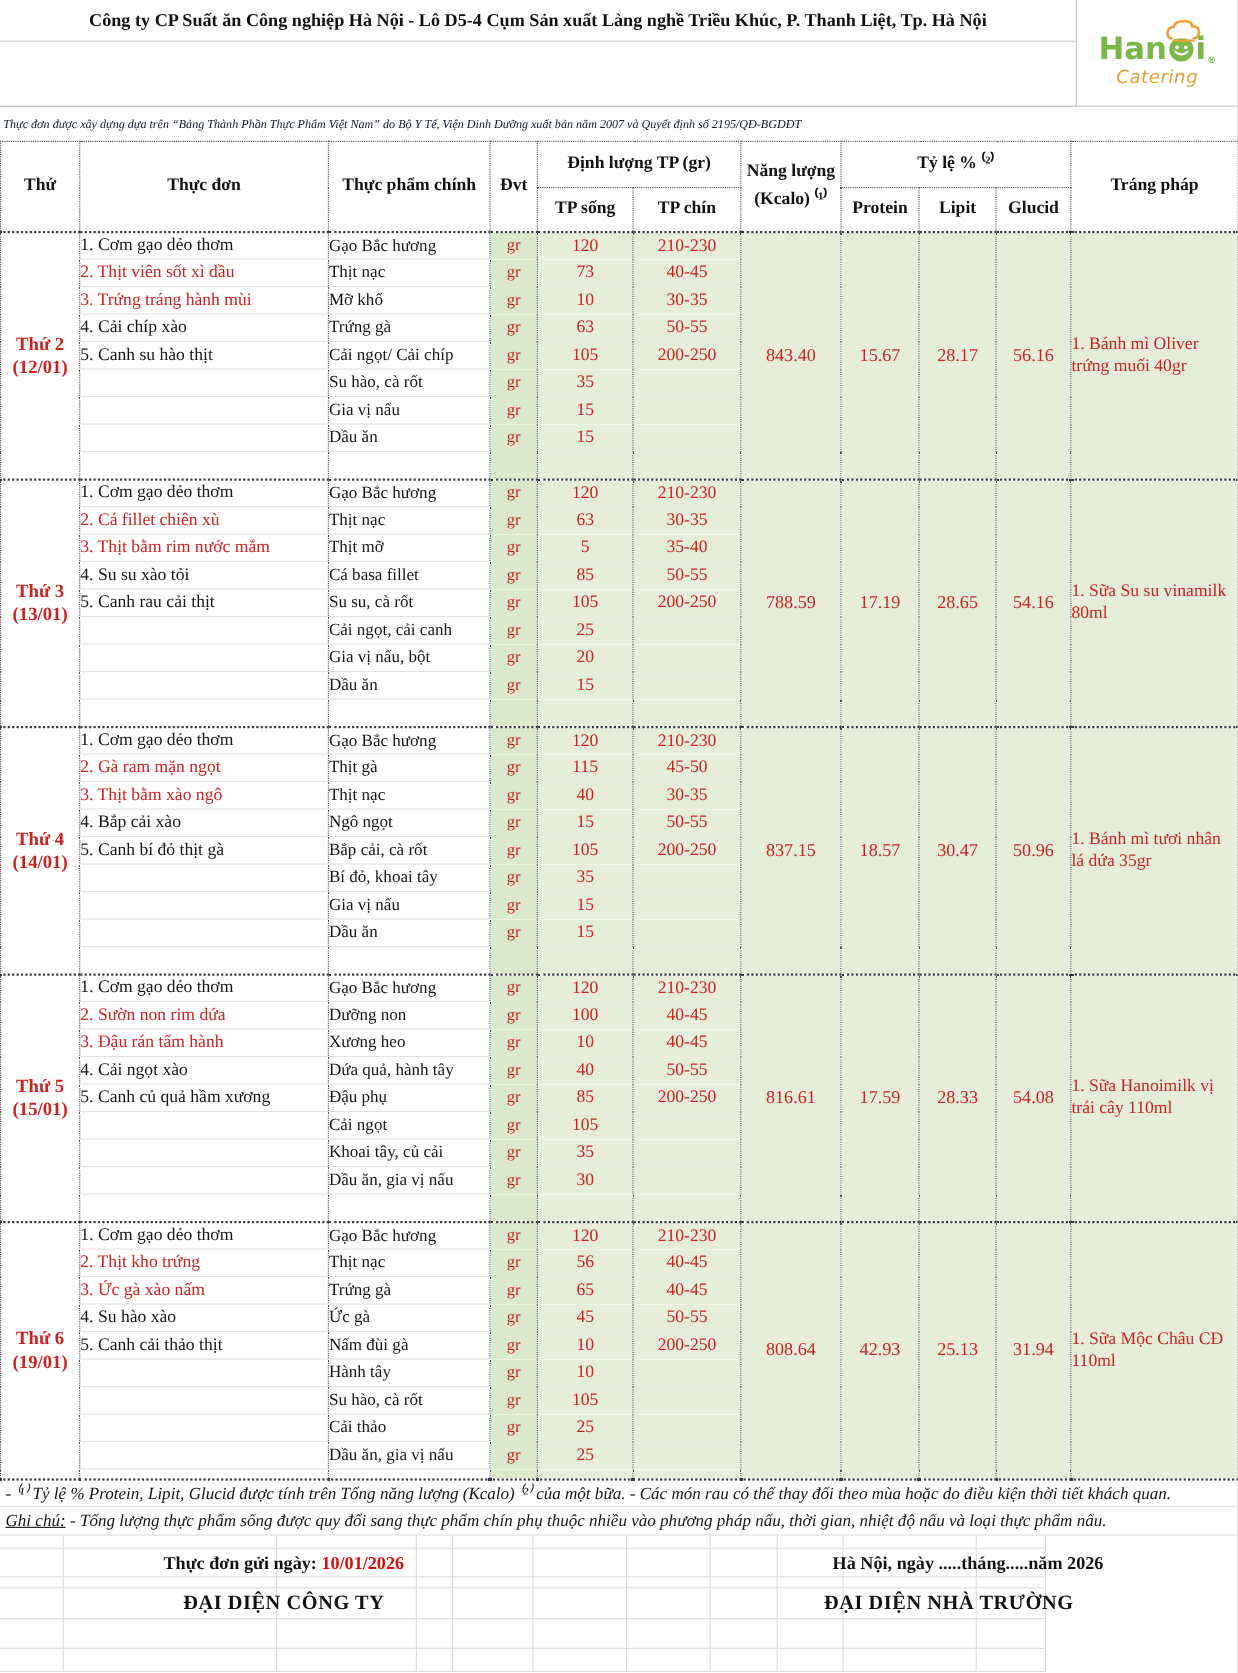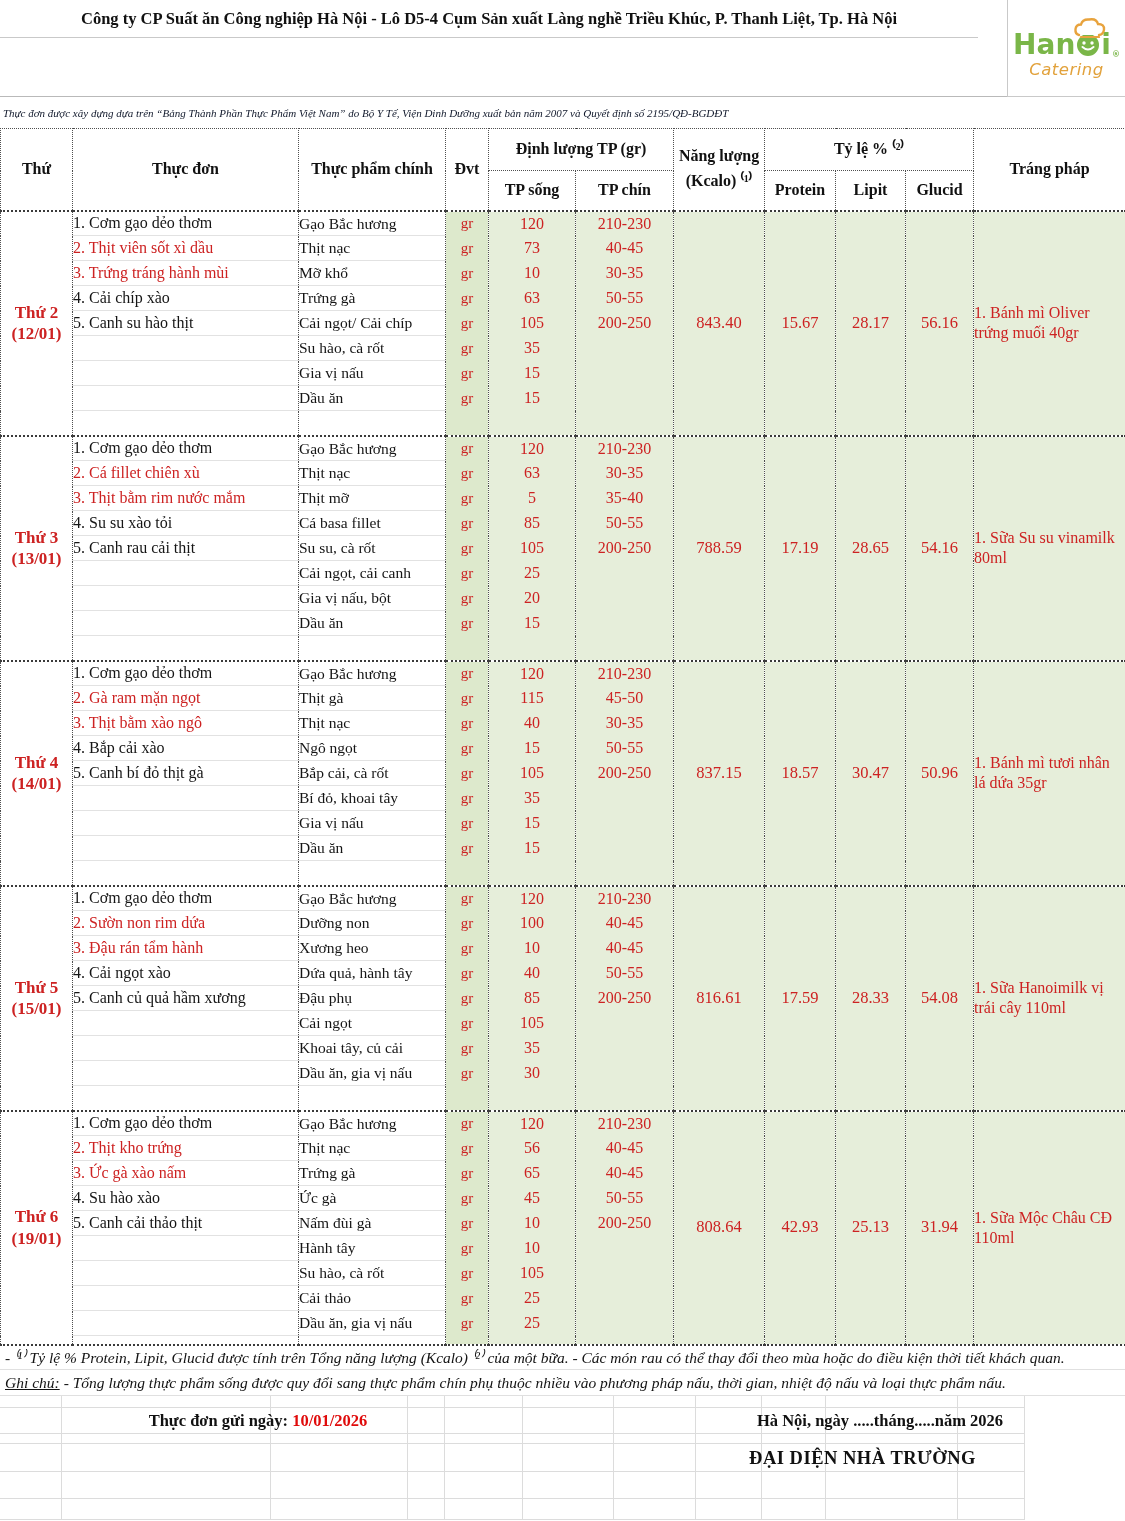--- a/index.html
+++ b/index.html
@@ -13,21 +13,21 @@
   .title-row { position:absolute; top:38px; left:0; width:978px; height:59px;
     display:flex; align-items:center; justify-content:center; }
   .title-inner { font-weight:bold; font-size:23.5px; color:#111; letter-spacing:-0.3px; transform:scaleX(0.97); white-space:nowrap; }
   .title-inner .school { color:#e3130d; }
   .header-underline { position:absolute; top:96px; left:0; width:1125px; height:1px; background:#b9b9b9; }
   .note-row { position:absolute; top:97px; left:0; width:1125px; height:31px;
     display:flex; align-items:center; font-style:italic; font-size:11px; color:#0f172a;
     white-space:nowrap; overflow:hidden; padding-left:3px; }
 
   
-  .logo-box { position:absolute; top:0; right:0; width:118px; height:97px; background:#fff;
+  .logo-box { position:absolute; top:0; right:0; width:147px; height:97px; background:#fff;
     border-left:1px solid #c9c9c9; border-bottom:1px solid #c9c9c9;
     display:flex; flex-direction:column; align-items:center; justify-content:center; }
   .brand { font-family:"DejaVu Sans", sans-serif; font-weight:bold; font-size:28px; color:#7ab648;
     display:flex; align-items:center; line-height:1; margin-top:14px; }
   .smiley { position:relative; display:inline-block; width:24px; height:24px; margin:0 1px; }
   .smiley .hat { position:absolute; top:-17px; left:-3px; }
   .reg { font-size:8px; color:#7ab648; align-self:flex-end; margin-left:1px; }
   .catering { font-family:"DejaVu Sans", sans-serif; font-style:italic; color:#e2a23c;
     font-size:16.5px; letter-spacing:0.5px; margin-top:1px; }
 
@@ -54,21 +54,21 @@
   .bignum { text-align:center; color:#cd2222; font-size:16.5px; }
   .dessert-cell { vertical-align:top; color:#cd2222; font-size:16px; padding:13px 4px 0 10px; line-height:1.65; }
 
   
   .footer { position:absolute; top:1345px; left:0; width:1125px; }
   .fnote { width:1125px; white-space:nowrap; overflow:hidden; font-style:italic;
     font-size:15.5px; color:#131313; padding-left:5px; border-bottom:1px solid #e0e0e0;
     display:flex; align-items:center; }
   .fnote1 { height:26px; } .fnote2 { height:25px; }
   .note-label { text-decoration:underline; margin-right:4px; }
-  .grid-row { position:relative; width:1025px; display:flex; }
+  .grid-row { position:relative; width:951px; display:flex; }
   .grid-row .gc { border-right:1px solid #dcdcdc; border-bottom:1px solid #dcdcdc; height:100%; }
   .overlay { position:absolute; top:0; height:100%; display:flex; align-items:center; justify-content:center; }
   .sent-text { font-weight:bold; font-size:16.5px; color:#111; white-space:nowrap; }
   .sent-text .date-red { color:#e00b0b; }
   .sign-text { font-weight:bold; font-size:18.5px; color:#111; letter-spacing:0.5px; white-space:nowrap; }
 </style>
 </head>
 <body>
 
 <div class="page">
@@ -559,20 +559,23 @@
         <div class="gc" style="width: 230px;"></div>
         <div class="gc" style="width: 150px;"></div>
         <div class="gc" style="width: 40px;"></div>
         <div class="gc" style="width: 86px;"></div>
         <div class="gc" style="width: 100px;"></div>
         <div class="gc" style="width: 90px;"></div>
         <div class="gc" style="width: 72px;"></div>
         <div class="gc" style="width: 71px;"></div>
         <div class="gc" style="width: 144px;"></div>
         <div class="gc" style="width: 74px;"></div>
+        <div class="overlay" style="left:68px;width:380px">
+        <div class="sign-text">ĐẠI DIỆN CÔNG TY</div>
+      </div>
       <div class="overlay" style="left:674px;width:377px">
         <div class="sign-text">ĐẠI DIỆN NHÀ TRƯỜNG</div>
       </div>
     </div>
 
     <div class="grid-row" style="height:27px">
         <div class="gc" style="width: 68px;"></div>
         <div class="gc" style="width: 230px;"></div>
         <div class="gc" style="width: 150px;"></div>
         <div class="gc" style="width: 40px;"></div>

